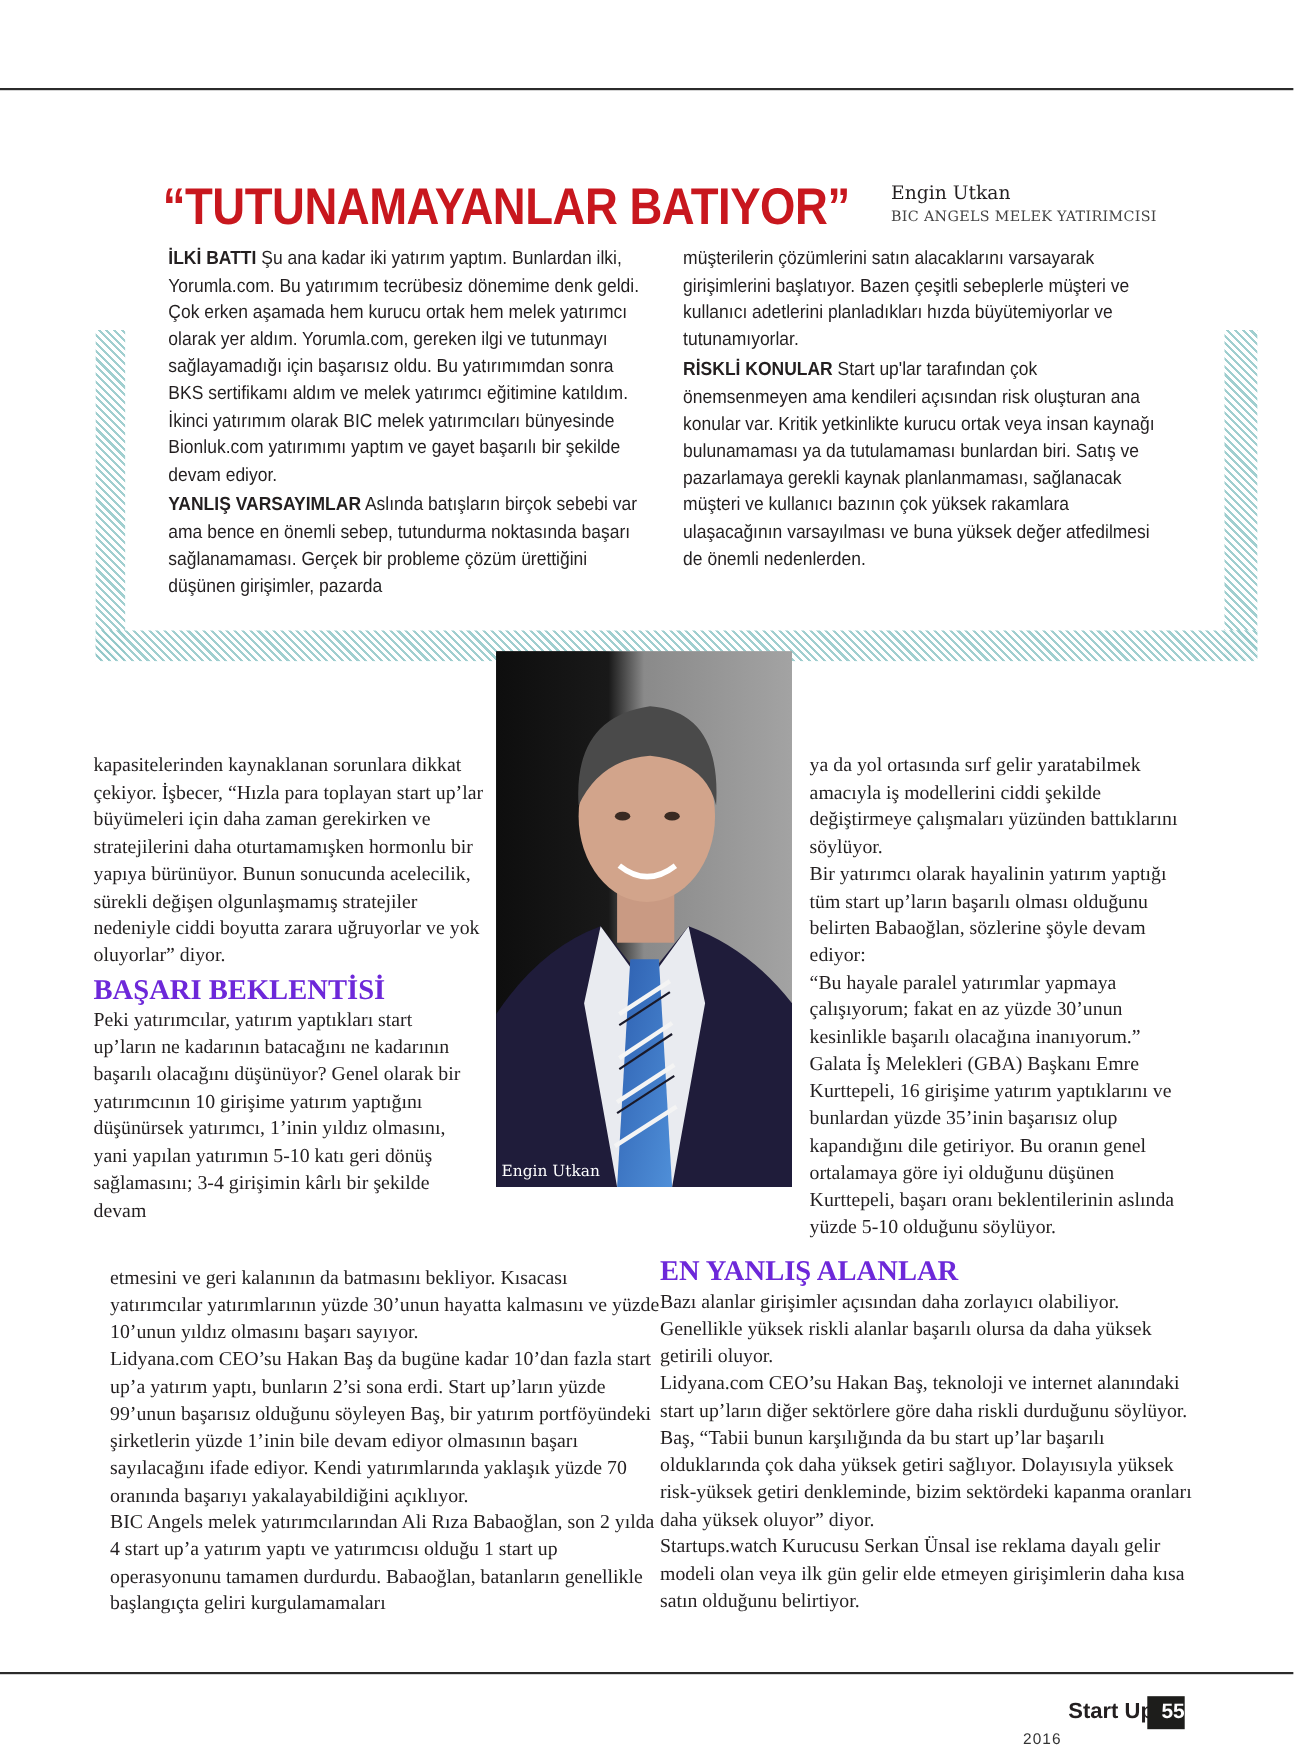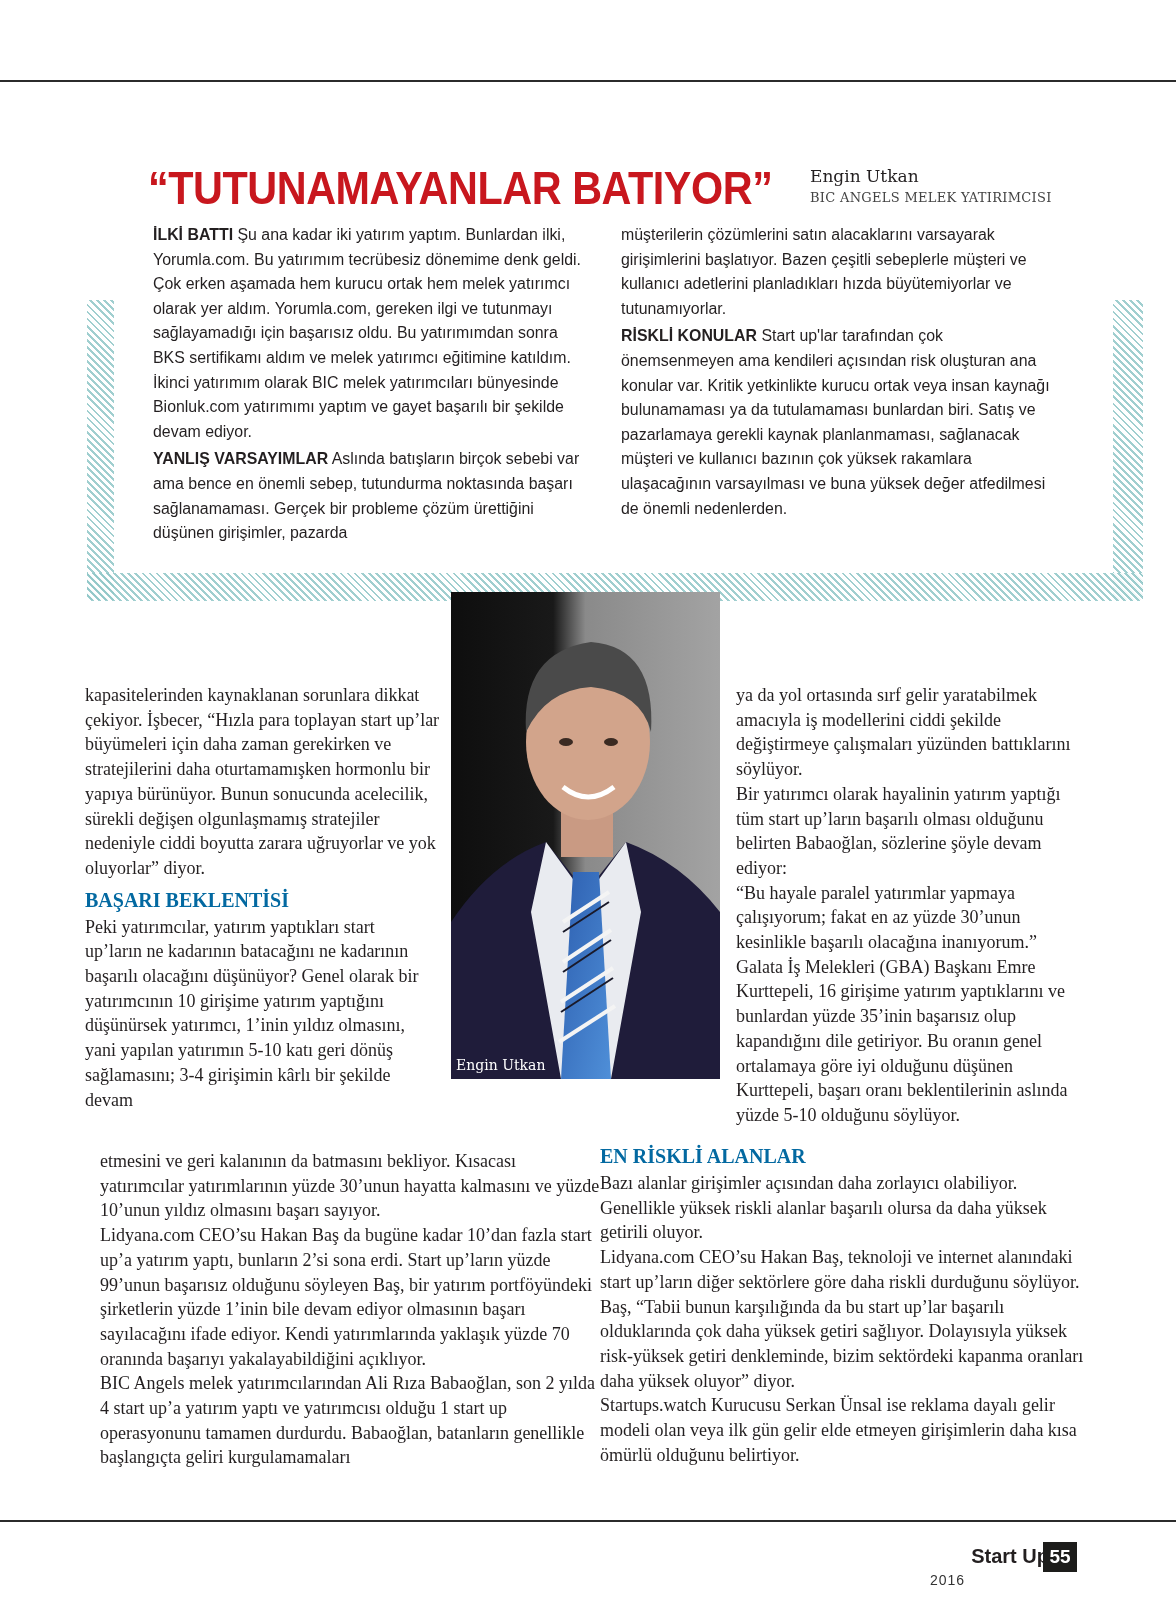--- a/index.html
+++ b/index.html
@@ -21,32 +21,32 @@
     font-family:"Liberation Sans", sans-serif; font-size:17.3px; line-height:24.6px; color:#231f20;
     transform:scaleX(0.92); transform-origin:left top;
   }
   .box-col p { margin:0 0 3px 0; }
   .box-col .lead { font-weight:bold; }
   .body-col {
     font-family:"Liberation Serif", serif; font-size:18px; line-height:24.7px; color:#231f20;margin-top:28px;
   }
   .body-col p { margin:0; }
   .sect {
-    font-family:"Liberation Serif", serif; color:#0369a1; font-size:20px; line-height:30px; margin:4px 0 0 0;
+    font-family:"Liberation Serif", serif; color:#6d28d9; font-size:26px; line-height:30px; margin:4px 0 0 0;
   }
   .photo {
     position:absolute; left:451px; top:592px; width:269px; height:487px; overflow:hidden;
     background:linear-gradient(90deg, #111 0%, #1a1a1a 35%, #8e8e8e 45%, #a6a6a6 100%);
   }
   .caption {
     position:absolute; left:456px; top:1057px; font-family:"DejaVu Serif", serif; font-size:14px; color:#ffffff; white-space:nowrap;
   }
   .footer-year { font-family:"Liberation Sans", sans-serif; font-size:14px; color:#333; letter-spacing:1px;margin-top:48px; }
   .footer-mag { font-family:"Liberation Sans", sans-serif; font-size:20px; font-weight:bold; color:#231f20; }
-  .page-badge { background:#1d1d1b; color:#fff; font-family:"Liberation Sans", sans-serif; font-weight:bold; font-size:19px; text-align:center; }
+  .page-badge { background:#1d1d1b; color:#fff; font-family:"Liberation Sans", sans-serif; font-weight:bold; font-size:19px; text-align:right; }
 </style>
 </head>
 <body>
 
 <div class="rule" style="left:0; top:80px; width:1176px; height:2px;"></div>
 
 <div class="abs title" style="left:148px; top:160px;">“TUTUNAMAYANLAR BATIYOR”</div>
 <div class="abs author-name" style="left:810px; top:166px;">Engin Utkan</div>
 <div class="abs author-role" style="left:810px; top:190px;">BIC ANGELS MELEK YATIRIMCISI</div>
 
@@ -123,24 +123,24 @@
   <p>BIC Angels melek yatırımcılarından Ali Rıza Babaoğlan, son 2 yılda 4 start up’a yatırım yaptı ve yatırımcısı olduğu 1 start up operasyonunu tamamen durdurdu. Babaoğlan, batanların genellikle başlangıçta geliri kurgulamamaları</p>
 </div>
 
 <div class="abs body-col" style="left:736px; top:655px; width:345px;">
   <p>ya da yol ortasında sırf gelir yaratabilmek amacıyla iş modellerini ciddi şekilde değiştirmeye çalışmaları yüzünden battıklarını söylüyor.</p>
   <p>Bir yatırımcı olarak hayalinin yatırım yaptığı tüm start up’ların başarılı olması olduğunu belirten Babaoğlan, sözlerine şöyle devam ediyor:</p>
   <p>“Bu hayale paralel yatırımlar yapmaya çalışıyorum; fakat en az yüzde 30’unun kesinlikle başarılı olacağına inanıyorum.”</p>
   <p>Galata İş Melekleri (GBA) Başkanı Emre Kurttepeli, 16 girişime yatırım yaptıklarını ve bunlardan yüzde 35’inin başarısız olup kapandığını dile getiriyor. Bu oranın genel ortalamaya göre iyi olduğunu düşünen Kurttepeli, başarı oranı beklentilerinin aslında yüzde 5-10 olduğunu söylüyor.</p>
 </div>
 <div class="abs body-col" style="left:600px; top:1113px; width:495px;">
-  <h2 class="sect" style="margin:0;">EN RİSKLİ ALANLAR</h2>
+  <h2 class="sect" style="margin:0;">EN YANLIŞ ALANLAR</h2>
   <p>Bazı alanlar girişimler açısından daha zorlayıcı olabiliyor. Genellikle yüksek riskli alanlar başarılı olursa da daha yüksek getirili oluyor.</p>
   <p>Lidyana.com CEO’su Hakan Baş, teknoloji ve internet alanındaki start up’ların diğer sektörlere göre daha riskli durduğunu söylüyor. Baş, “Tabii bunun karşılığında da bu start up’lar başarılı olduklarında çok daha yüksek getiri sağlıyor. Dolayısıyla yüksek risk-yüksek getiri denkleminde, bizim sektördeki kapanma oranları daha yüksek oluyor” diyor.</p>
-  <p>Startups.watch Kurucusu Serkan Ünsal ise reklama dayalı gelir modeli olan veya ilk gün gelir elde etmeyen girişimlerin daha kısa ömürlü olduğunu belirtiyor.</p>
+  <p>Startups.watch Kurucusu Serkan Ünsal ise reklama dayalı gelir modeli olan veya ilk gün gelir elde etmeyen girişimlerin daha kısa satın olduğunu belirtiyor.</p>
 </div>
 
 <div class="rule" style="left:0; top:1520px; width:1176px; height:2px;"></div>
 
 <div class="abs" style="left:930px; top:1540px; height:32px; display:flex; align-items:center; gap:6px;">
   <span class="footer-year">2016</span>
   <span class="footer-mag">Start Up</span>
 </div>
 <div class="abs page-badge" style="left:1043px; top:1542px; width:34px; height:30px; line-height:30px;">55</div>
 

